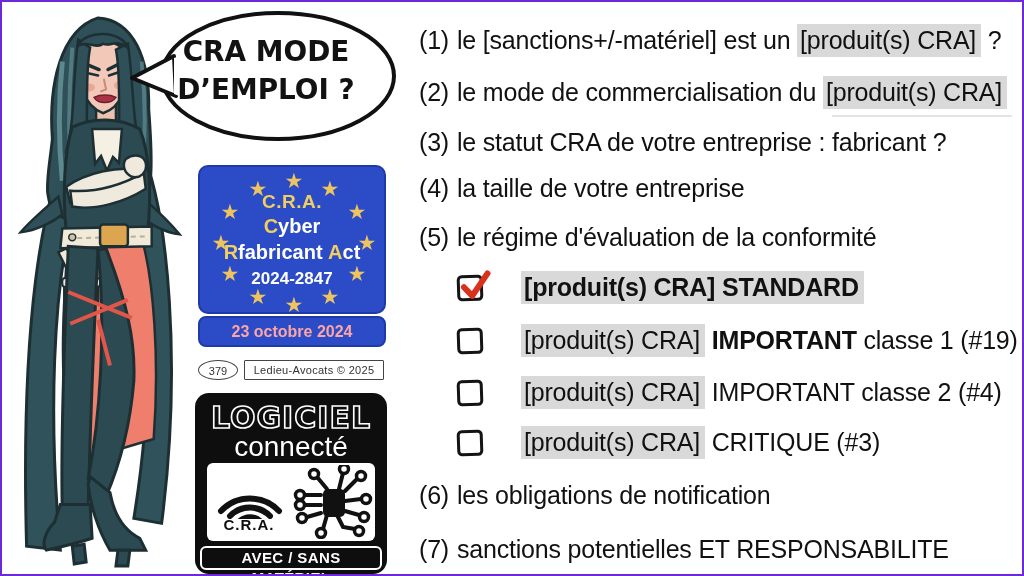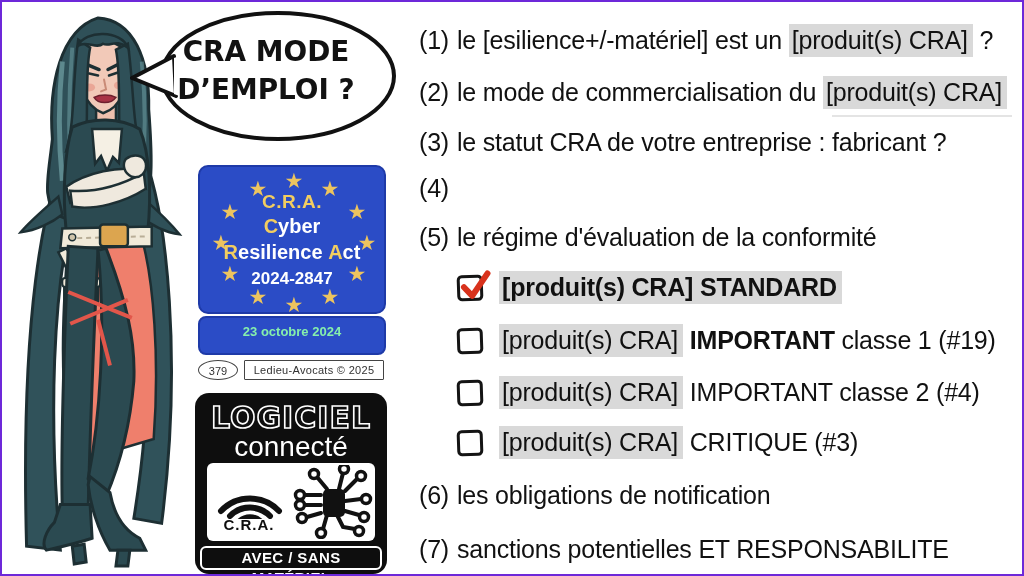--- a/index.html
+++ b/index.html
@@ -22,23 +22,23 @@
     position:absolute;left:196px;top:163px;width:188px;height:149px;
     background:#2b4cc6;border:2px solid #1e3aa8;border-radius:10px;box-sizing:border-box;
   }
   .eu-star{position:absolute;color:#edc45f;font-size:21px;line-height:21px;transform:translate(-50%,-50%);}
   .eu-text{position:absolute;left:0;right:0;top:24px;text-align:center;color:#fff;}
   .eu-title{font-size:19px;font-weight:bold;color:#f2cd60;letter-spacing:.5px;}
   .eu-l2,.eu-l3{font-size:20px;line-height:26px;font-weight:600;}
   .eu-init{color:#f2cd60;font-weight:bold;}
   .eu-code{font-size:17px;line-height:28px;font-weight:600;}
   .eu-date{
-    position:absolute;left:196px;top:314px;width:188px;height:39px;
+    position:absolute;left:196px;top:314px;width:188px;height:31px;
     background:#2b4cc6;border:2px solid #1e3aa8;border-radius:8px;box-sizing:border-box;
-    color:#86efac;font-weight:bold;font-size:13px;text-align:center;line-height:27px;
+    color:#fca5a5;font-weight:bold;font-size:16px;text-align:center;line-height:27px;
   }
   
   .credit{position:absolute;left:196px;top:358px;width:190px;height:22px;font-size:11px;color:#333;}
   .credit-num{
     position:absolute;left:0;top:0;width:40px;height:20px;border:1.5px solid #444;border-radius:50%;
     text-align:center;line-height:20px;background:#fff;box-sizing:border-box;
   }
   .credit-pill{
     position:absolute;left:46px;top:0;width:140px;height:20px;border:1.5px solid #444;border-radius:1px;
     text-align:center;line-height:19px;background:#fff;box-sizing:border-box;letter-spacing:.3px;
@@ -67,21 +67,21 @@
   .sw-footer{
     position:absolute;left:5px;top:153px;width:182px;height:24px;
     border:2px solid #fff;border-radius:6px;box-sizing:border-box;background:#0e0e0e;
     color:#fff;font-size:15px;font-weight:600;text-align:center;line-height:20px;letter-spacing:.4px;
   }
   
   .list{position:absolute;left:410px;top:0;width:612px;height:576px;font-size:25px;letter-spacing:-.2px;}
   .row{position:absolute;left:0;white-space:nowrap;}
   .num{position:absolute;left:7px;top:0;}
   .txt{margin-left:45px;}
-  .sub .txt{margin-left:87px;}
+  .sub .txt{margin-left:109px;}
   .hl{background:#d9d9d9;padding:2px 5px 3px 3px;}
   .b{font-weight:bold;}
   .cb{
     position:absolute;left:45px;top:2px;width:20px;height:20px;
     border:3px solid #141414;border-radius:5px;transform:rotate(-2deg);background:#fff;
   }
   .cb svg{position:absolute;left:-2px;top:-9px;overflow:visible;}
   .r1{top:24px}.r2{top:76px}.r3{top:126px}.r4{top:172px}.r5{top:221px}
   .s1{top:271px}.s2{top:324px}.s3{top:376px}.s4{top:426px}
   .r6{top:479px}.r7{top:533px}
@@ -179,21 +179,21 @@
     <span class="eu-star" style="left:130px;top:129px">★</span>
     <span class="eu-star" style="left:94px;top:137px">★</span>
     <span class="eu-star" style="left:58px;top:129px">★</span>
     <span class="eu-star" style="left:30px;top:106px">★</span>
     <span class="eu-star" style="left:21px;top:75px">★</span>
     <span class="eu-star" style="left:30px;top:44px">★</span>
     <span class="eu-star" style="left:58px;top:21px">★</span>
     <div class="eu-text">
       <div class="eu-title">C.R.A.</div>
       <div class="eu-l2"><span class="eu-init">C</span><span>yber</span></div>
-      <div class="eu-l3"><span class="eu-init">R</span><span>esilience </span><span class="eu-init">A</span><span>ct</span></div>
+      <div class="eu-l3"><span class="eu-init">R</span><span>fabricant </span><span class="eu-init">A</span><span>ct</span></div>
       <div class="eu-code">2024-2847</div>
     </div>
   </div>
   <div class="eu-date">23 octobre 2024</div>
 
   <div class="credit">
     <div class="credit-num">379</div>
     <div class="credit-pill">Ledieu-Avocats © 2025</div>
   </div>
 
@@ -235,35 +235,36 @@
         </g>
       </svg>
     </div>
     <div class="sw-footer">AVEC / SANS MATÉRIEL</div>
   </div>
 
   <div class="list">
 
     <div class="row r1">
       <span class="num">(1)</span>
-      <span class="txt"><span>le [esilience+/-matériel] est un </span><span class="hl">[produit(s) CRA]</span><span> ?</span></span>
+      <span class="txt"><span>le [sanctions+/-matériel] est un </span><span class="hl">[produit(s) CRA]</span><span> ?</span></span>
     </div>
 
     <div class="row r2">
       <span class="num">(2)</span>
       <span class="txt"><span>le mode de commercialisation du </span><span class="hl">[produit(s) CRA]</span></span>
     </div>
 
     <div class="row r3">
       <span class="num">(3)</span>
       <span class="txt">le statut CRA de votre entreprise : fabricant ?</span>
     </div>
 
     <div class="row r4">
       <span class="num">(4)</span>
+      <span class="txt">la taille de votre entreprise</span>
     </div>
 
     <div class="row r5">
       <span class="num">(5)</span>
       <span class="txt">le régime d'évaluation de la conformité</span>
     </div>
 
     <div class="row sub s1">
       <span class="cb">
         <svg width="34" height="34" viewBox="0 0 34 34">

